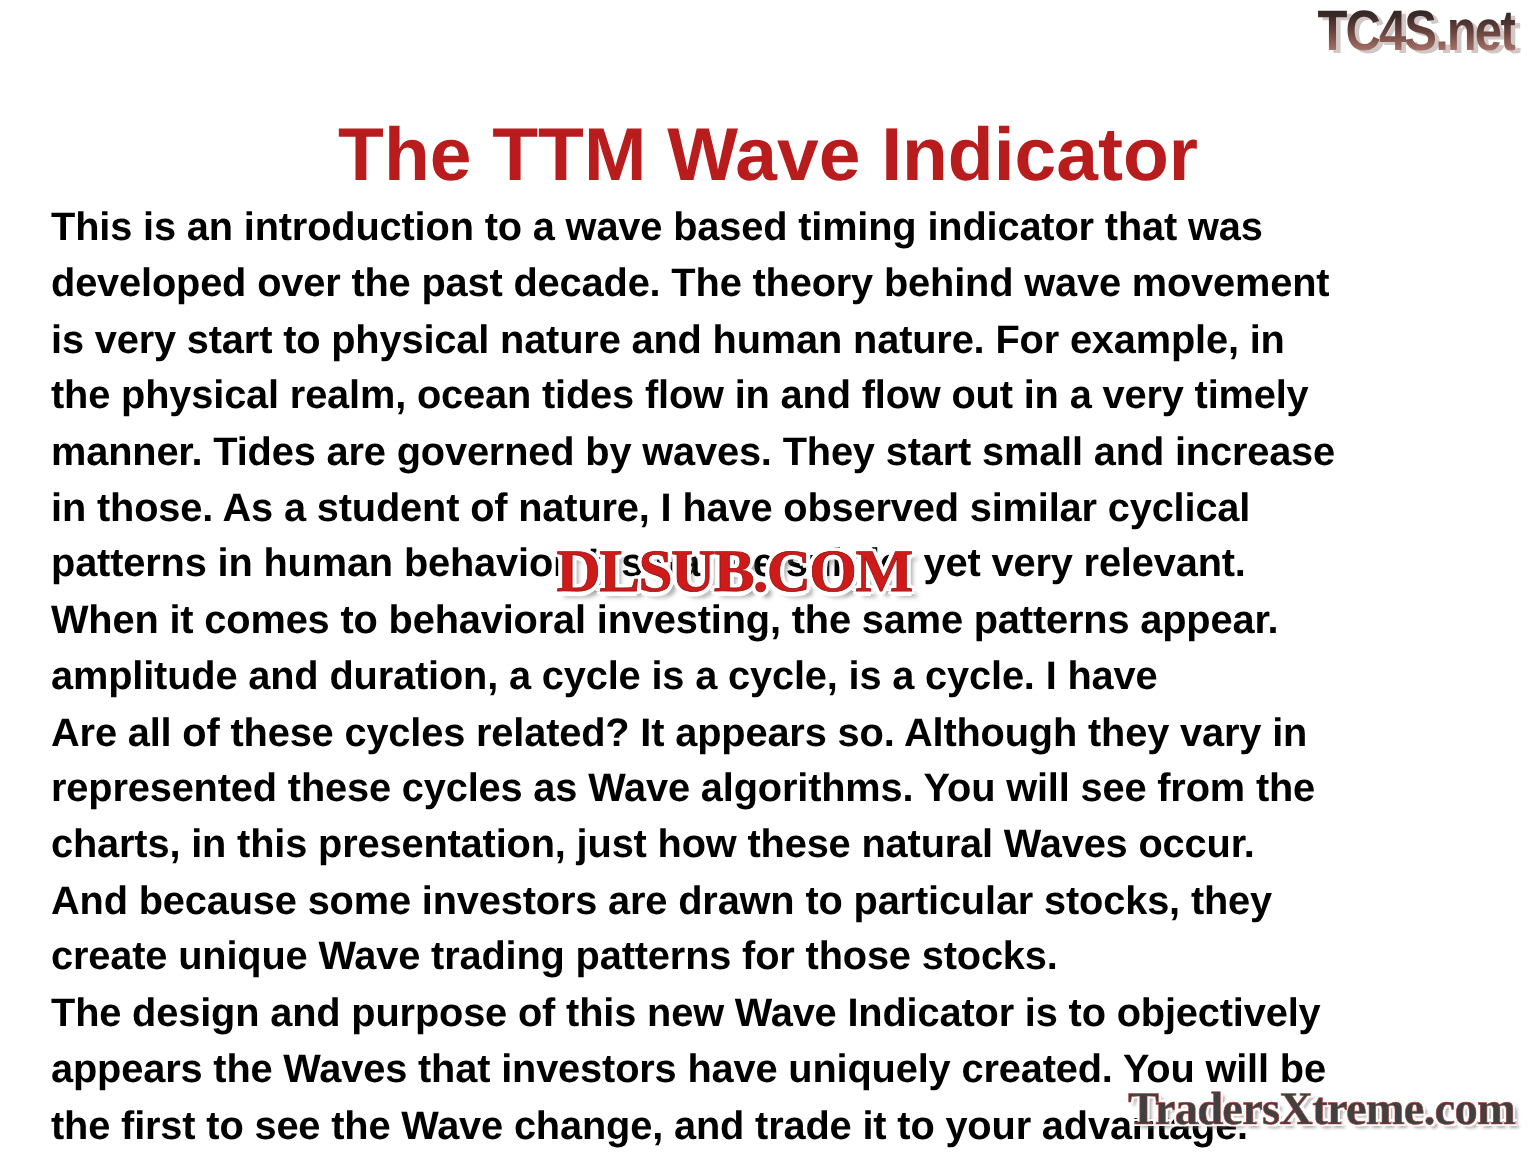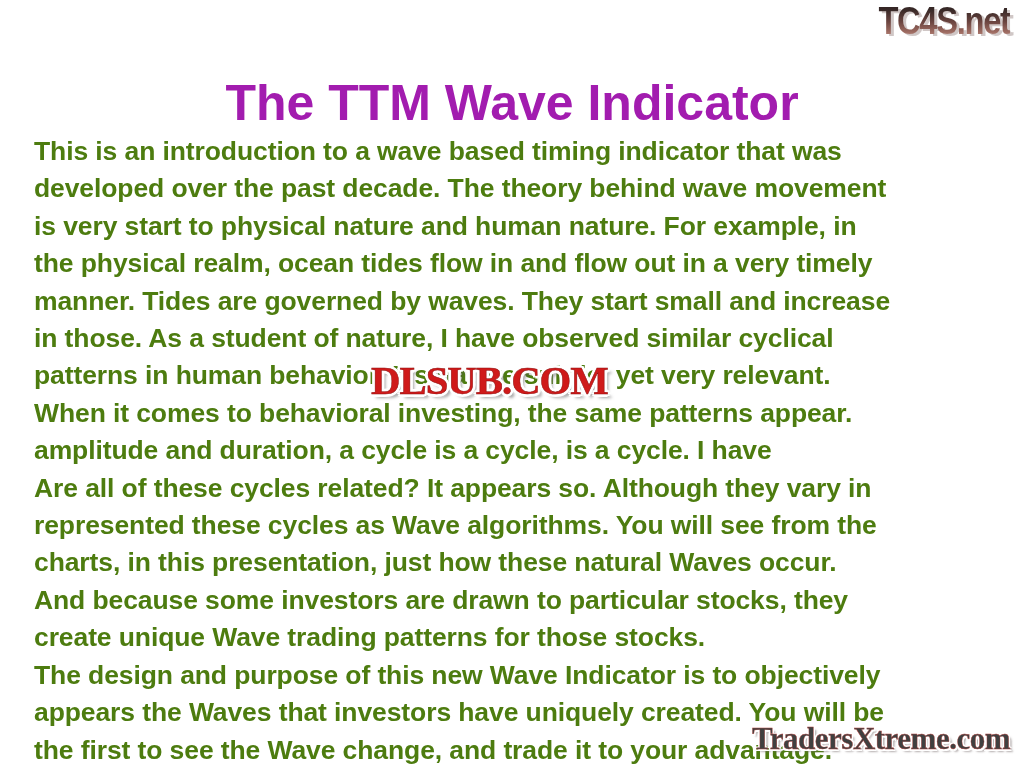--- a/index.html
+++ b/index.html
@@ -55,38 +55,38 @@
   .slide-title {
     position: absolute;
     top: 42px;
     left: 0;
     width: 1024px;
     text-align: center;
     font-family: "Liberation Sans", sans-serif;
     font-weight: bold;
     font-size: 50px;
     line-height: 1.1;
-    color: #a21caf;
+    color: #b91c1c;
     letter-spacing: 0px;
     white-space: nowrap;
   }
 
   
   .body-block {
     position: absolute;
     left: 34px;
     top: 133px;
     width: 960px;
   }
   .body-line {
     font-family: "Liberation Sans", sans-serif;
     font-weight: bold;
     font-size: 26.5px;
     line-height: 37.4px;
-    color: #4d7c0f;
+    color: #000000;
     white-space: nowrap;
     letter-spacing: -0.1px;
   }
 
   
   .watermark-dlsub {
     position: absolute;
     left: 371px;
     top: 361px;
     font-family: "Liberation Serif", serif;

